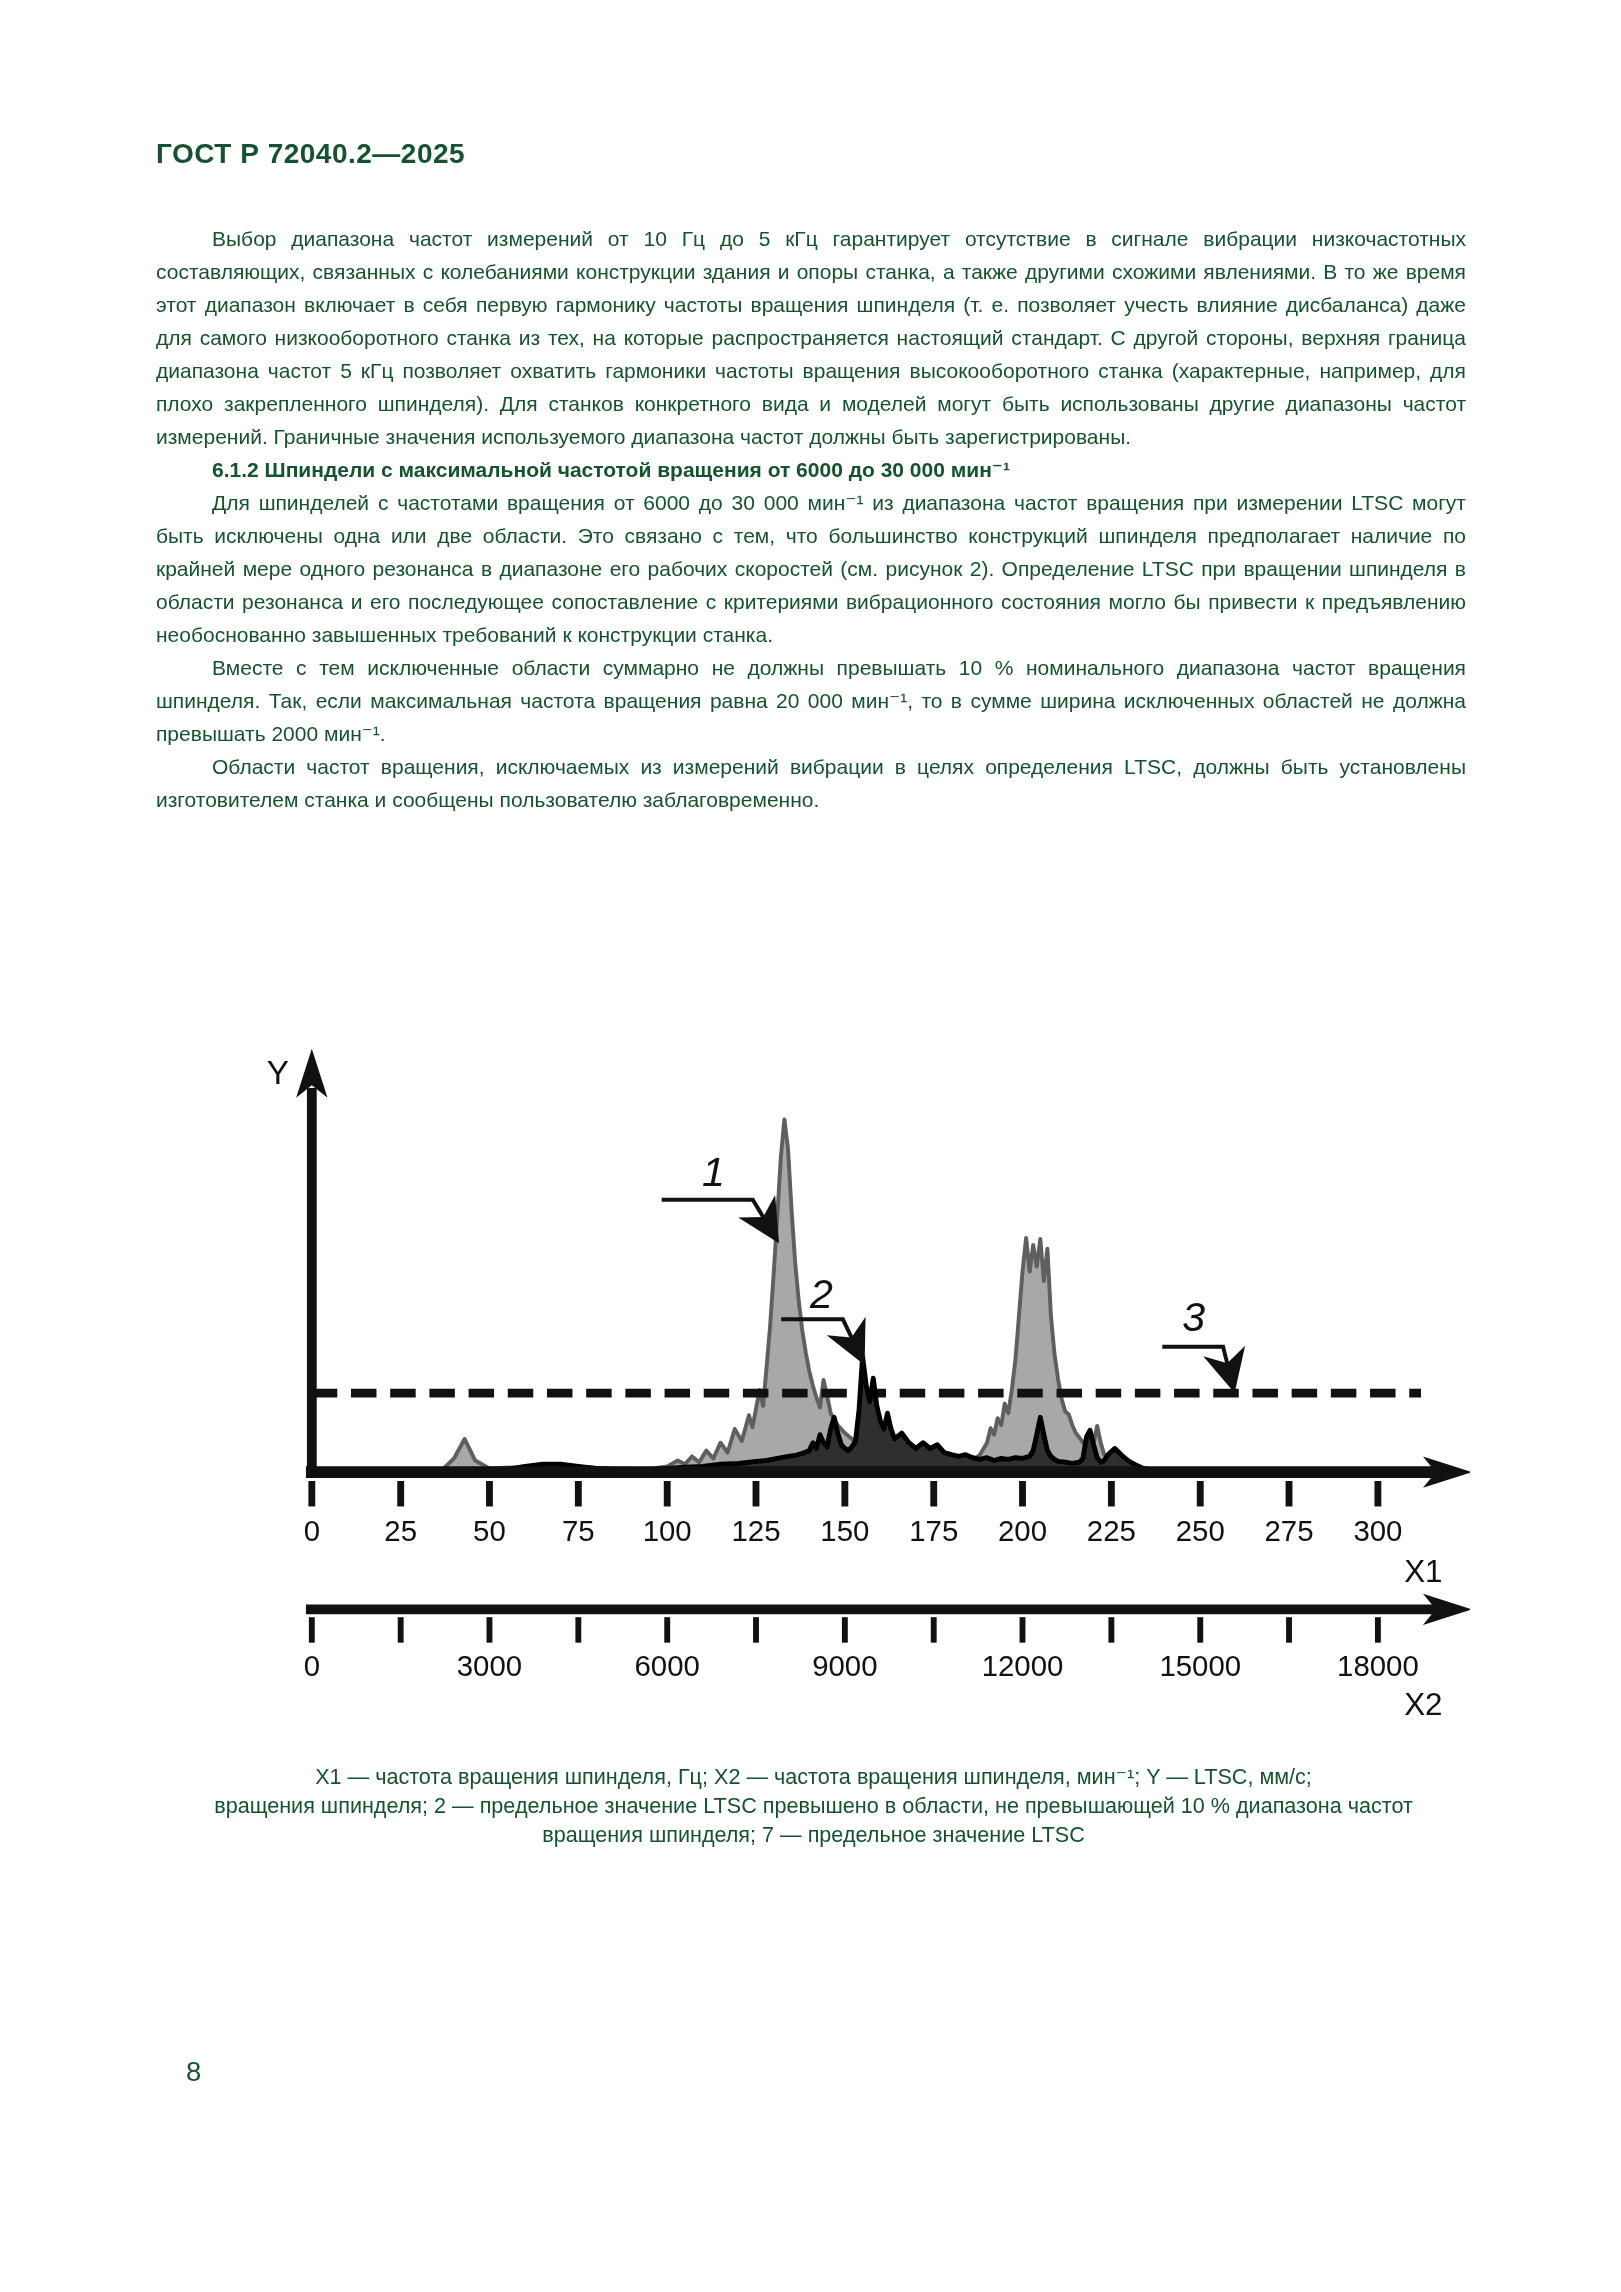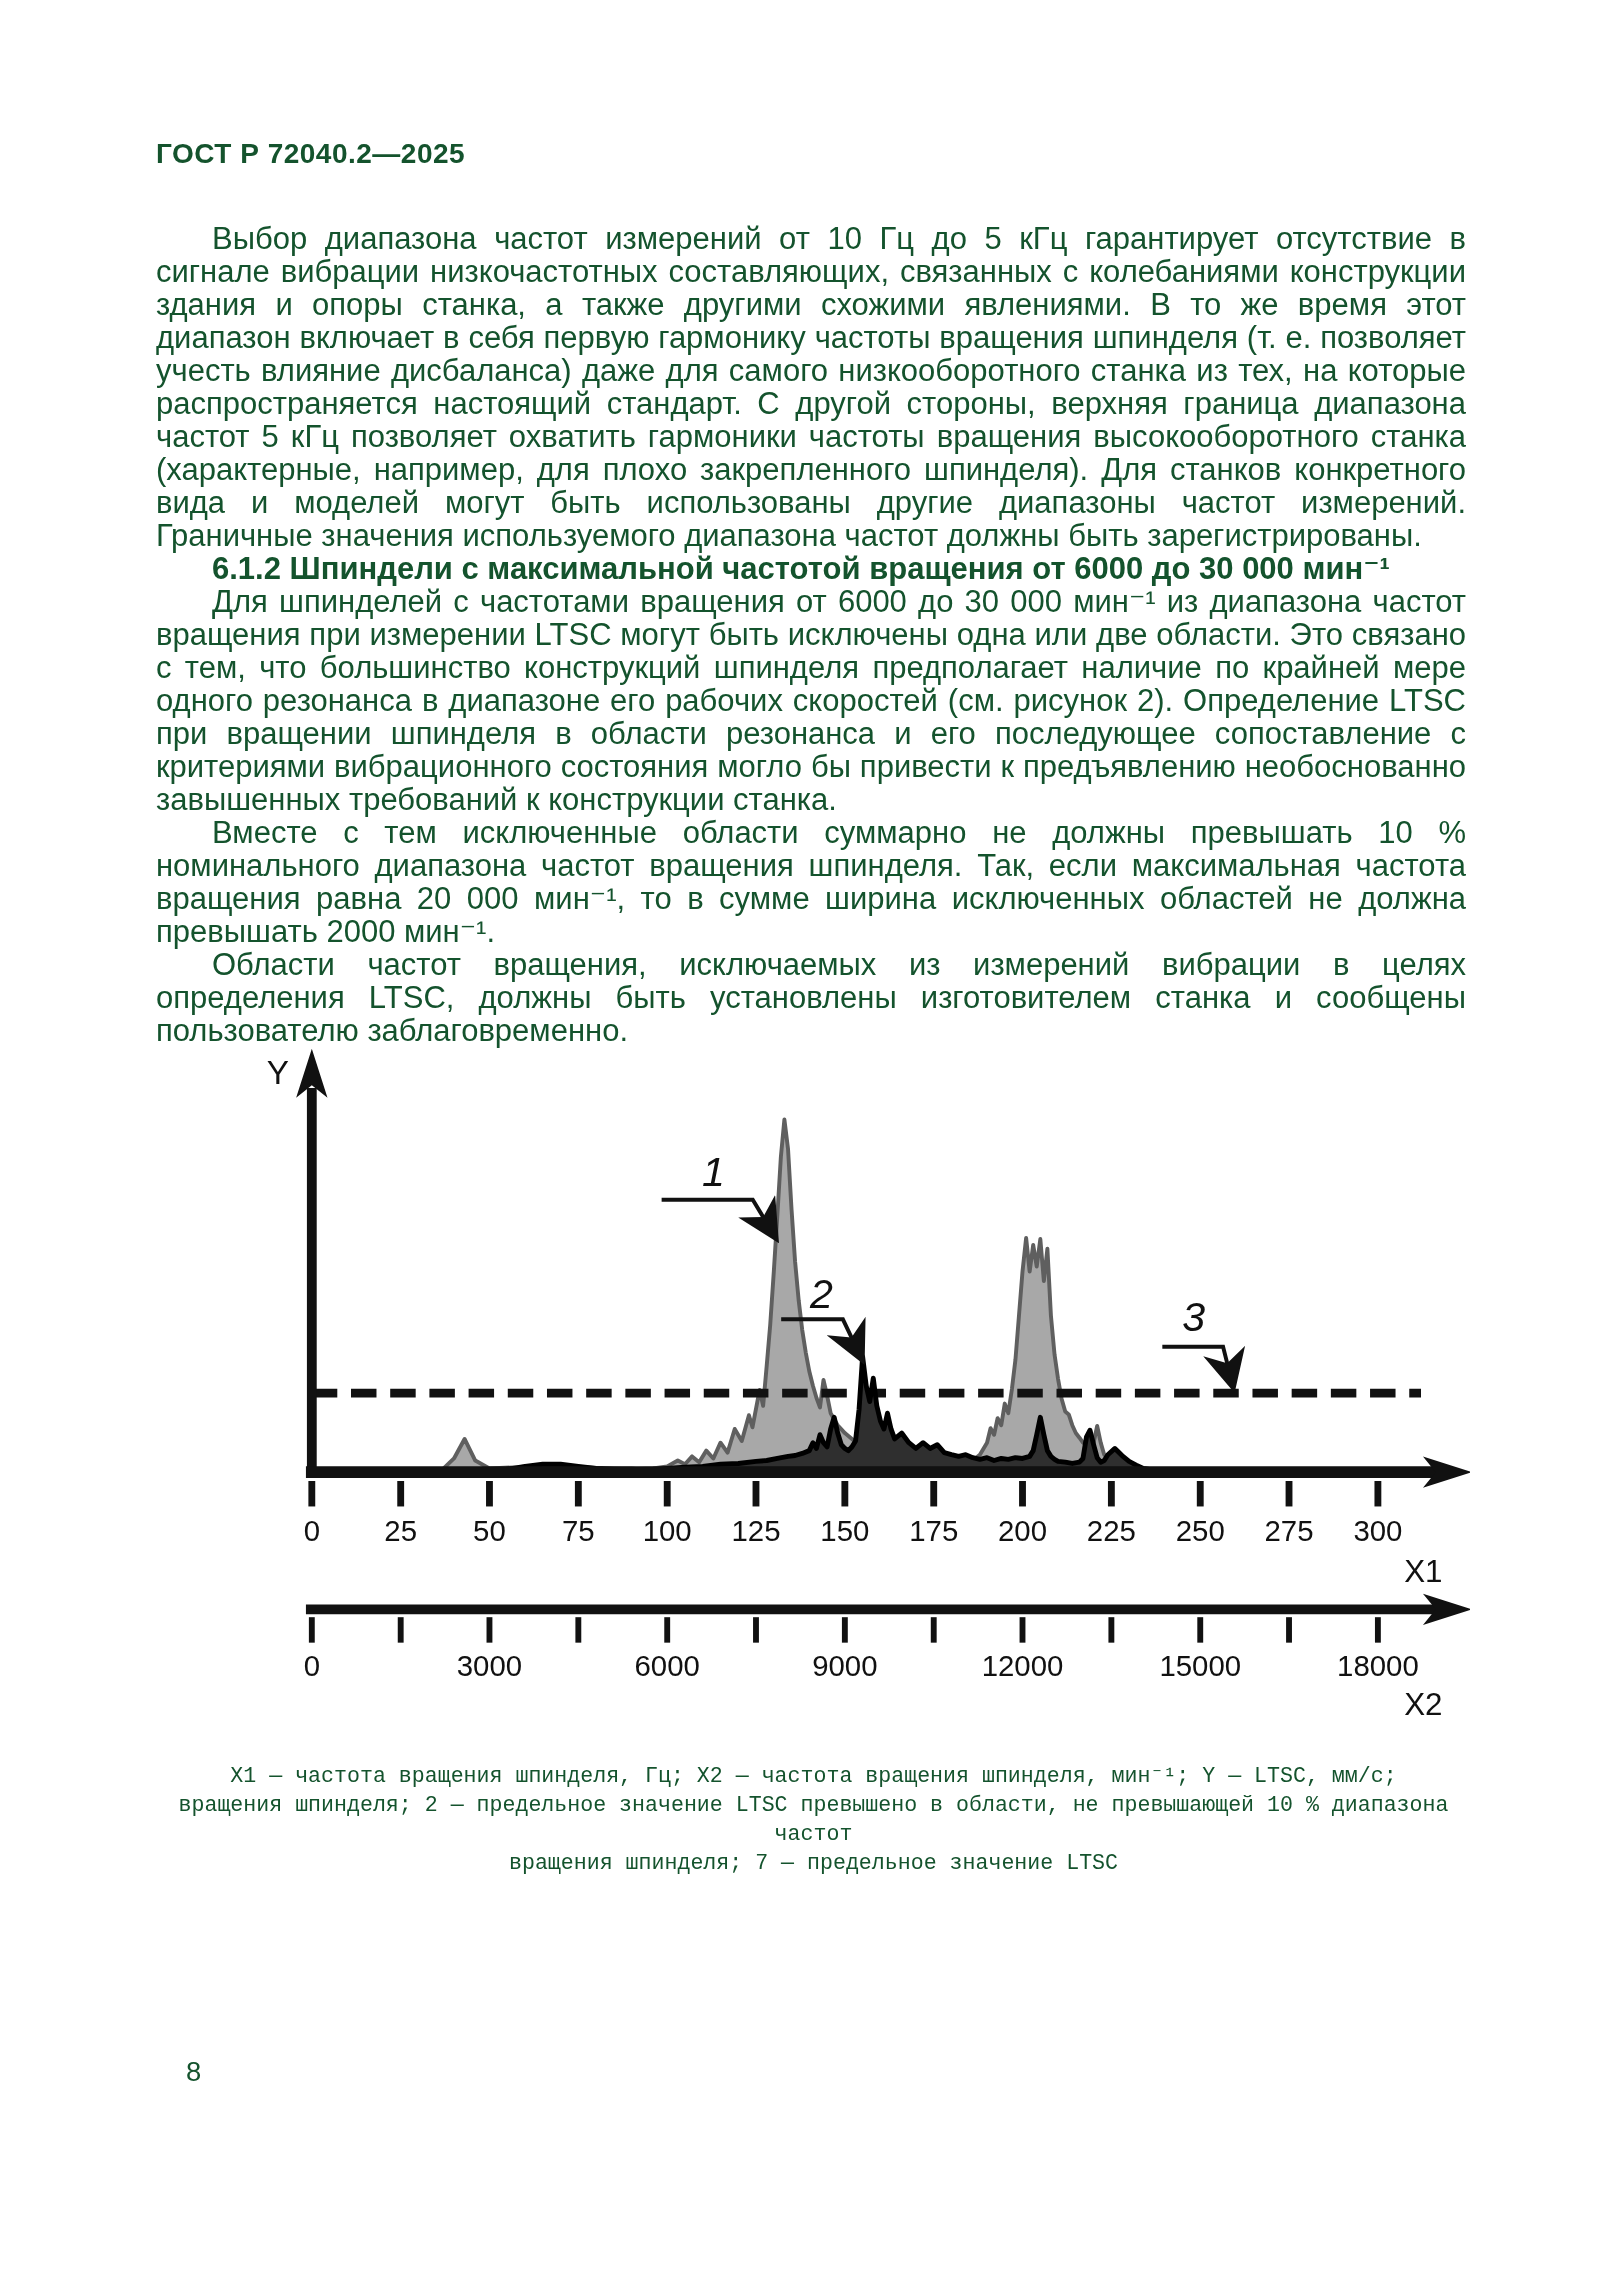--- a/index.html
+++ b/index.html
@@ -11,28 +11,28 @@
     font-family:"Liberation Sans","DejaVu Sans",sans-serif;
     color:#14532d;
     overflow:hidden;
   }
   .doc-header{
     position:absolute;left:156px;top:138px;
     font-size:28px;font-weight:bold;letter-spacing:0.5px;
   }
   .body-text{
     position:absolute;left:156px;top:222px;width:1310px;
-    font-size:31px;line-height:33px;text-align:justify;
+    font-size:21px;line-height:33px;text-align:justify;
   }
   .body-text p{margin:0;text-indent:56px;}
   .body-text p.h{font-weight:bold;}
   .figure-wrap{position:absolute;left:157px;top:1037px;width:1313px;height:692px;}
   .figure-caption{
     position:absolute;left:157px;top:1762px;width:1313px;
-    font-size:21.6px;line-height:29px;text-align:center;font-family:Liberation Mono, monospace;
+    font-size:21.6px;line-height:29px;text-align:center;
   }
   .figure-title{
     position:absolute;left:157px;top:1923px;width:1313px;
     font-size:25.5px;text-align:center;
   }
   .page-number{
     position:absolute;left:186px;top:2056px;
     font-size:27.4px;
   }
   svg text{font-family:"Liberation Sans","DejaVu Sans",sans-serif;fill:#111;}

